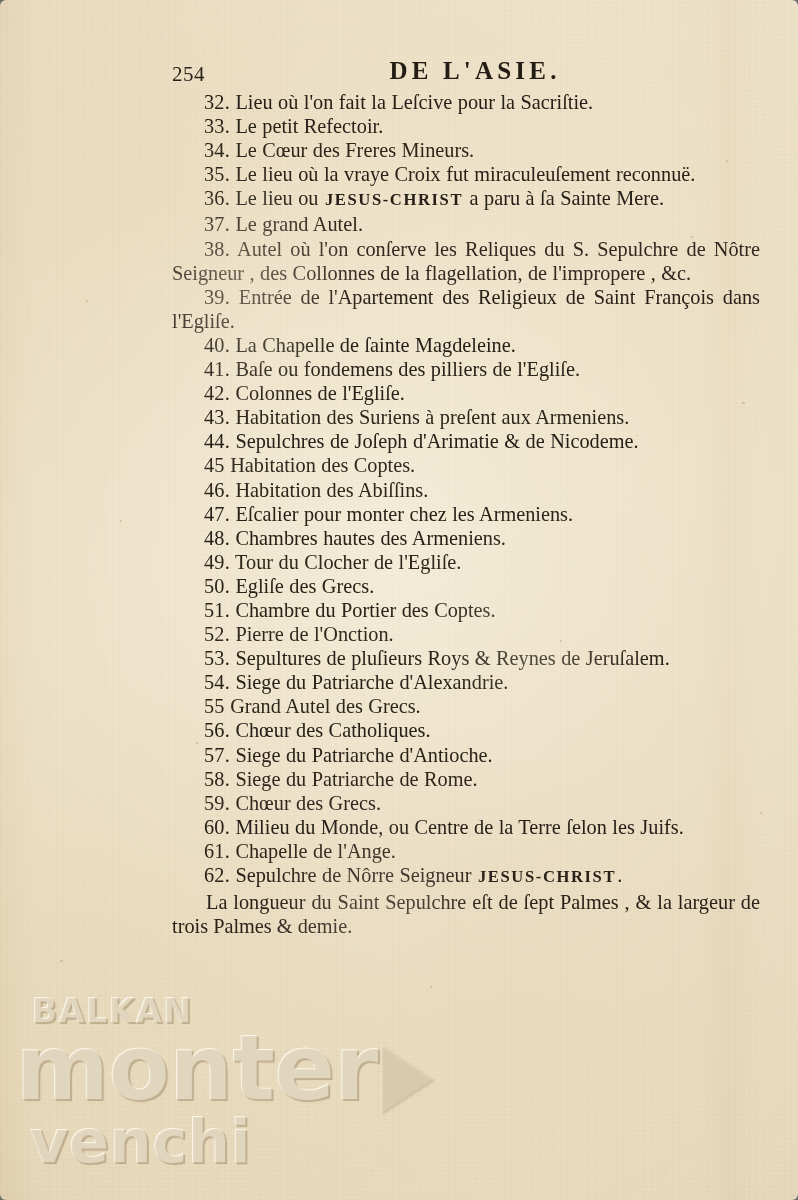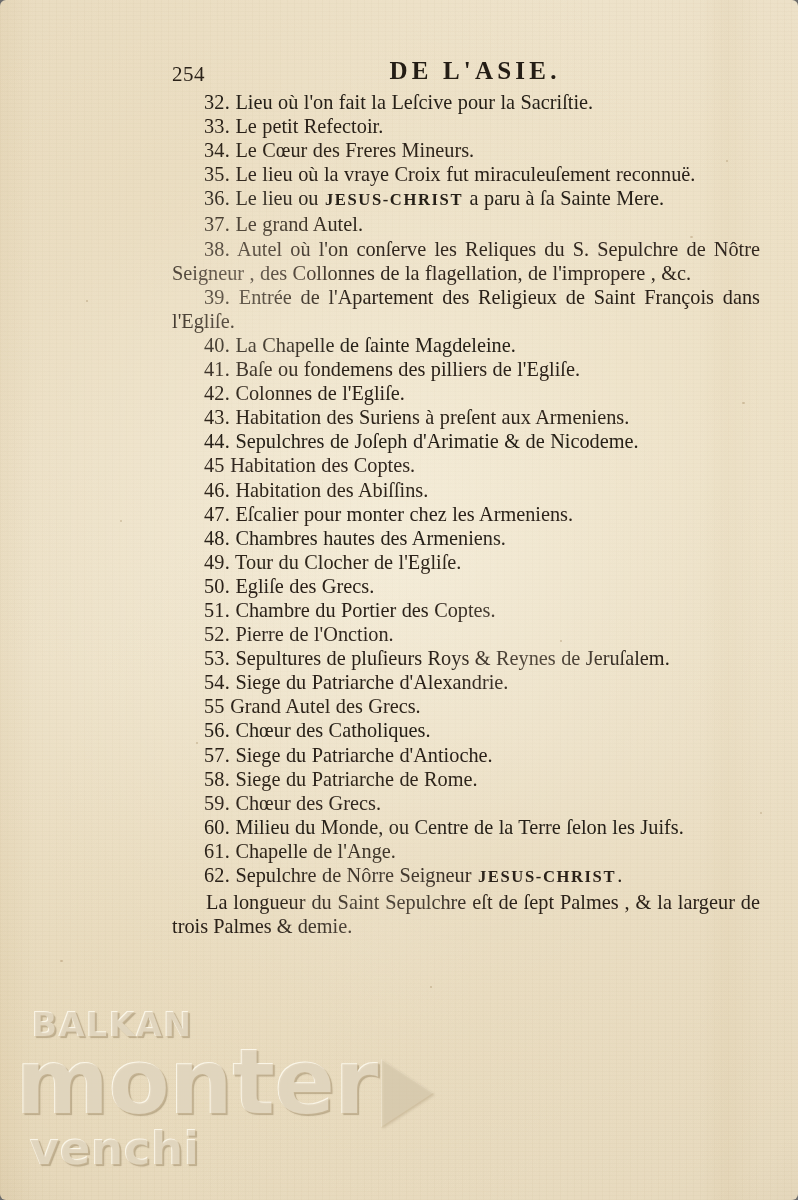--- a/index.html
+++ b/index.html
@@ -202,21 +202,21 @@
     margin-top: 22px;
     border-top: 34px solid transparent;
     border-bottom: 34px solid transparent;
     border-left: 52px solid rgba(208,190,158,0.42);
     filter:
       drop-shadow(-1px -1px 0 rgba(255,252,242,0.7))
       drop-shadow(1px 1px 1px rgba(132,112,78,0.4));
   }
 
   .wm-venchi {
-    font-size: 46px;
+    font-size: 60px;
     font-weight: bold;
     letter-spacing: 0px;
     margin-left: 14px;
     margin-top: -2px;
   }
 </style>
 </head>
 <body>
 
 <div id="page">

